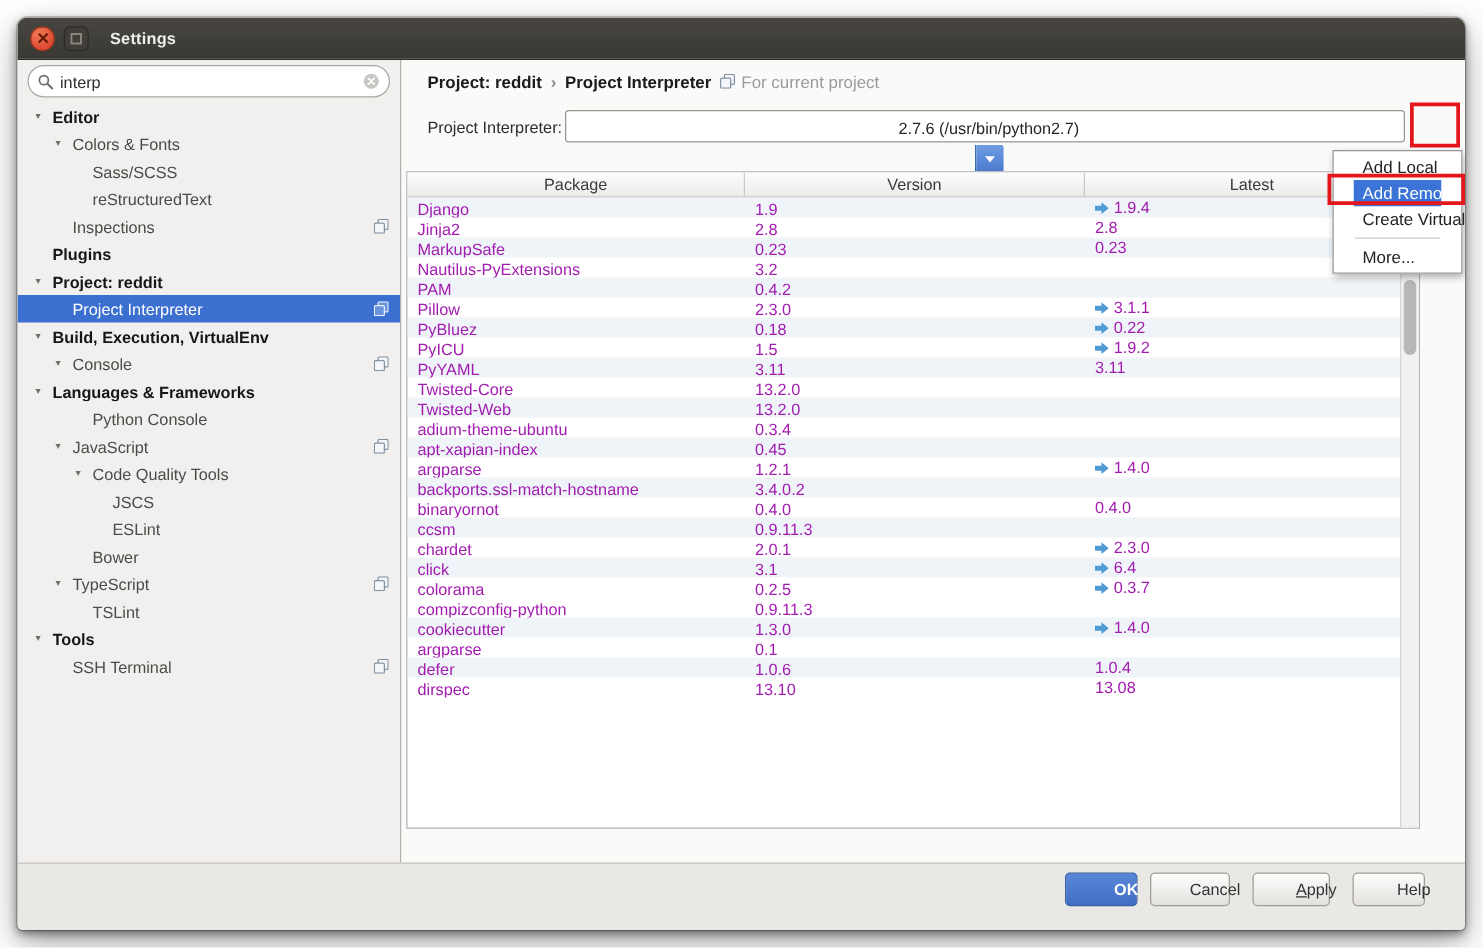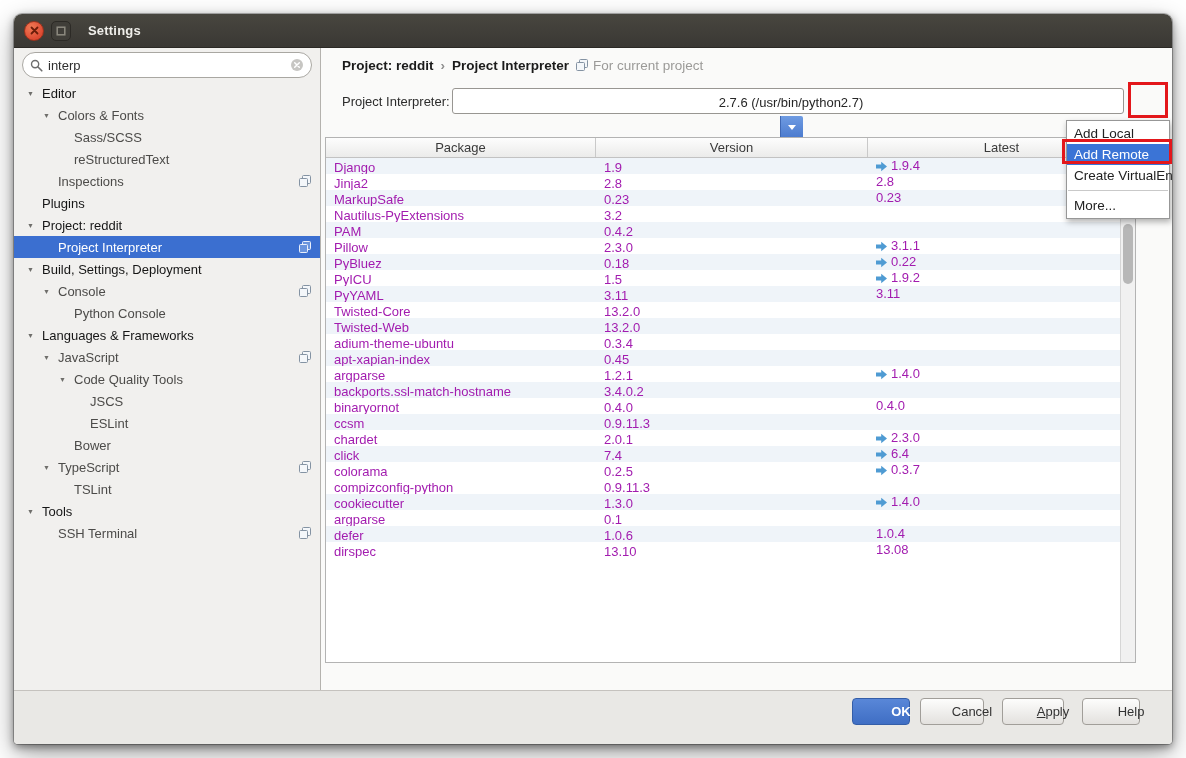--- a/index.html
+++ b/index.html
@@ -22,21 +22,21 @@
   .tb-title { color:#efeeea; font-weight:bold; font-size:13px; margin-left:10px; letter-spacing:.2px; }
 
   
   .sidebar { position:absolute; left:0; top:34px; width:306px; bottom:54px; background:#f1f0ee; }
   .v-sep { position:absolute; left:306px; top:34px; width:1px; bottom:54px; background:#b4b2ae; }
   .searchbox { position:absolute; left:8px; top:4px; width:290px; height:26px; background:#ffffff;
                border:1px solid #a9a7a2; border-radius:13px; display:flex; align-items:center; padding:0 7px; gap:5px; }
   .searchbox input { border:none; outline:none; flex:1 1 auto; font-size:13px; color:#2e2e2e; font-family:"Liberation Sans",sans-serif; background:transparent; }
   .tree { position:absolute; left:0; top:34px; right:0; }
   .tree-row { height:22px; display:flex; align-items:center; font-size:13px; color:#4c4b49; cursor:pointer; padding-right:9px; white-space:nowrap; }
-  .tree-row.bold { font-weight:normal; color:#161616; }
+  .tree-row.bold { font-weight:bold; color:#161616; }
   .tree-row.lvl0 { padding-left:13px; }
   .tree-row.lvl1 { padding-left:29px; }
   .tree-row.lvl2 { padding-left:45px; }
   .tree-row.lvl3 { padding-left:61px; }
   .tree-row.selected { background:#3b6fd0; color:#ffffff !important; }
   .tree-row.selected .tw { color:#cfe0f8; }
   .tw { display:inline-block; width:15px; font-size:7px; color:#6f6e6b; flex:0 0 15px; }
   .tl { flex:1 1 auto; overflow:hidden; }
   .sq-icon rect { fill:#f4f7fa; stroke:#8493a3; }
   .tree-row.selected .sq-icon rect { fill:#6a94dd; stroke:#e9effb; }
@@ -73,21 +73,21 @@
   .pkg-row span { line-height:20px; white-space:nowrap; overflow:hidden; }
   .c1 { width:270px; padding-left:8px; }
   .c2 { width:272px; padding-left:8px; }
   .c3 { flex:1 1 auto; padding-left:8px; display:flex; align-items:center; gap:4px; }
   .up-arrow path { fill:#4f9bd3; }
   .vscroll { position:absolute; right:0; top:20px; bottom:0; width:15px; background:#f1f1f1; border-left:1px solid #d6d6d6; }
   .vthumb { position:absolute; left:2px; top:66px; width:10px; height:60px; background:#b7b7b7; border-radius:6px; cursor:pointer; }
 
   
   .gear-menu { position:absolute; left:1052px; top:106px; width:104px; background:#ffffff;
-               border:1px solid #979797; box-shadow:1px 3px 6px rgba(0,0,0,.3); z-index:40; padding:2px 0; }
+               border:1px solid #979797; box-shadow:1px 3px 6px rgba(0,0,0,.3); z-index:40; padding:2px 16px; }
   .menu-item { height:21px; line-height:21px; padding-left:7px; font-size:13.5px; color:#222222; cursor:pointer; white-space:nowrap; }
   .menu-item.hl { background:#3b74d6; color:#ffffff; }
   .menu-sep { height:1px; background:#c9c9c9; margin:4px 1px; }
 
   
   .annot { position:absolute; border:3px solid #e3171b; pointer-events:none; z-index:60; }
   .annot-gear { left:1114px; top:68px; width:40px; height:36px; }
   .annot-remote { left:1048px; top:125px; width:110px; height:25px; }
 
   
@@ -169,37 +169,37 @@
           <div class="tree-row lvl1 selected">
             <span class="tw"></span>
             <span class="tl">Project Interpreter</span>
             <svg class="sq-icon" width="12" height="12" viewBox="0 0 12 12">
               <rect x="3.5" y="0.5" width="8" height="8" rx="1"></rect>
               <rect x="0.5" y="3.5" width="8" height="8" rx="1"></rect>
             </svg>
           </div>
           <div class="tree-row lvl0 bold">
             <span class="tw">▼</span>
-            <span class="tl">Build, Settings, Deployment</span>
+            <span class="tl">Build, Execution, VirtualEnv</span>
           </div>
           <div class="tree-row lvl1">
             <span class="tw">▼</span>
             <span class="tl">Console</span>
             <svg class="sq-icon" width="12" height="12" viewBox="0 0 12 12">
               <rect x="3.5" y="0.5" width="8" height="8" rx="1"></rect>
               <rect x="0.5" y="3.5" width="8" height="8" rx="1"></rect>
             </svg>
           </div>
+          <div class="tree-row lvl0 bold">
+            <span class="tw">▼</span>
+            <span class="tl">Languages &amp; Frameworks</span>
+          </div>
           <div class="tree-row lvl2">
             <span class="tw"></span>
             <span class="tl">Python Console</span>
-          </div>
-          <div class="tree-row lvl0 bold">
-            <span class="tw">▼</span>
-            <span class="tl">Languages &amp; Frameworks</span>
           </div>
           <div class="tree-row lvl1">
             <span class="tw">▼</span>
             <span class="tl">JavaScript</span>
             <svg class="sq-icon" width="12" height="12" viewBox="0 0 12 12">
               <rect x="3.5" y="0.5" width="8" height="8" rx="1"></rect>
               <rect x="0.5" y="3.5" width="8" height="8" rx="1"></rect>
             </svg>
           </div>
           <div class="tree-row lvl2">
@@ -378,21 +378,21 @@
           </div>
           <div class="pkg-row">
             <span class="c1">chardet</span>
             <span class="c2">2.0.1</span>
             <span class="c3"><svg class="up-arrow" width="11" height="11" viewBox="0 0 11 11">
                 <path d="M0 3.5h5.2V0.8L11 5.5 5.2 10.2V7.5H0z"></path>
               </svg>2.3.0</span>
           </div>
           <div class="pkg-row even">
             <span class="c1">click</span>
-            <span class="c2">7.4</span>
+            <span class="c2">3.1</span>
             <span class="c3"><svg class="up-arrow" width="11" height="11" viewBox="0 0 11 11">
                 <path d="M0 3.5h5.2V0.8L11 5.5 5.2 10.2V7.5H0z"></path>
               </svg>6.4</span>
           </div>
           <div class="pkg-row">
             <span class="c1">colorama</span>
             <span class="c2">0.2.5</span>
             <span class="c3"><svg class="up-arrow" width="11" height="11" viewBox="0 0 11 11">
                 <path d="M0 3.5h5.2V0.8L11 5.5 5.2 10.2V7.5H0z"></path>
               </svg>0.3.7</span>

